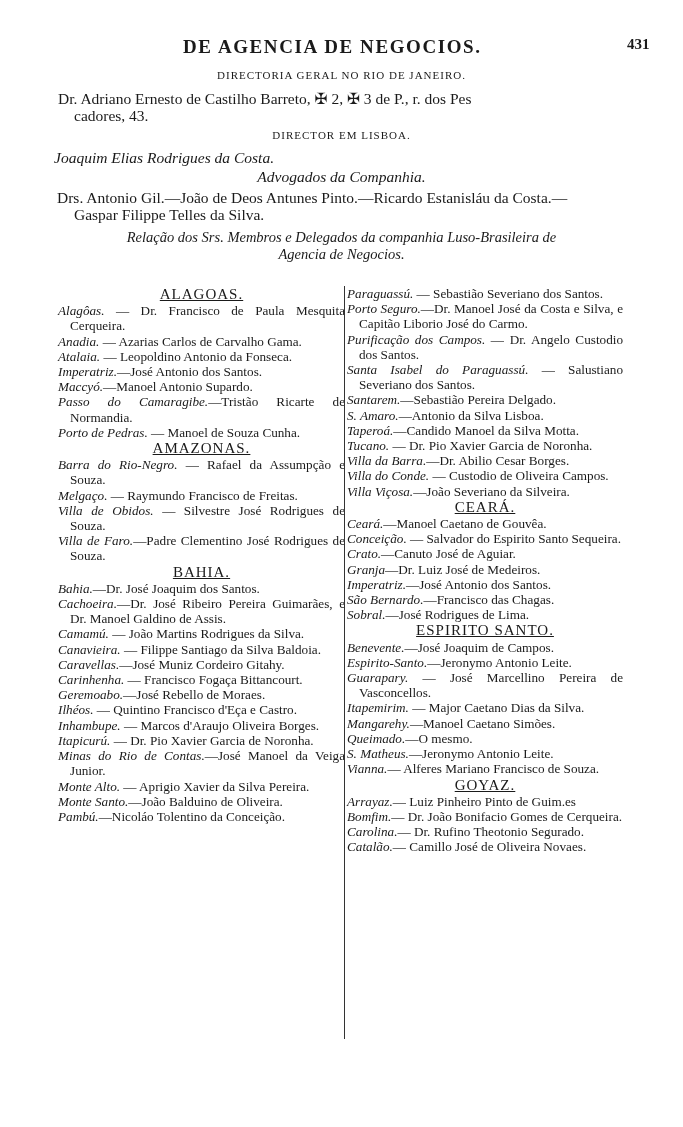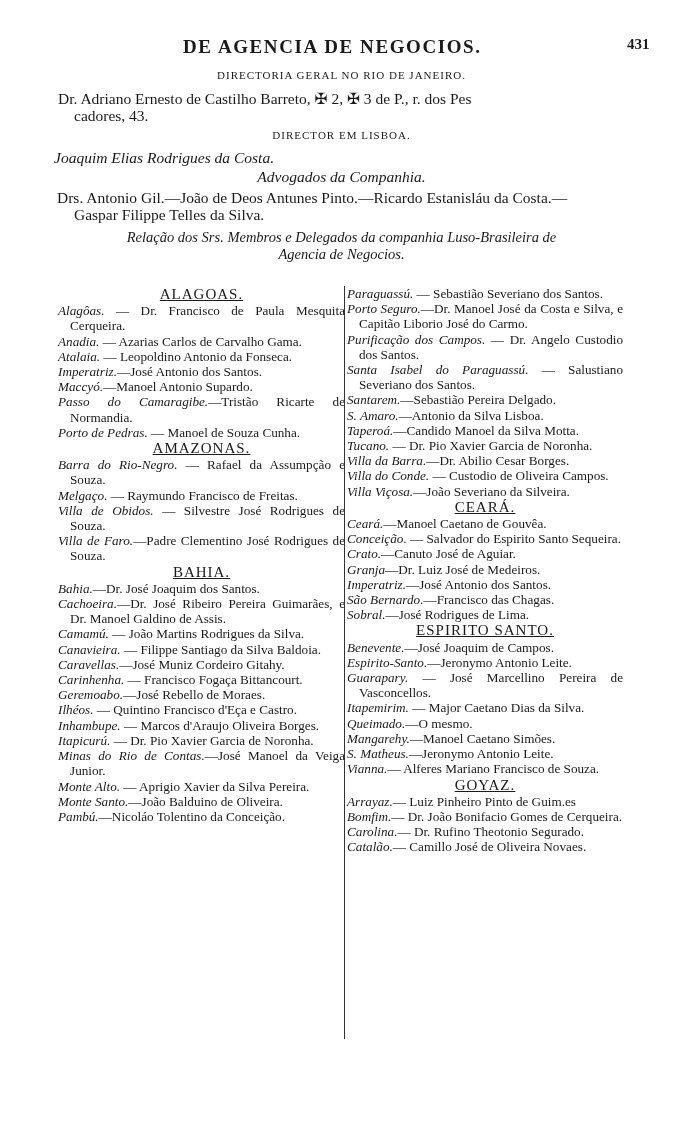--- a/index.html
+++ b/index.html
@@ -117,22 +117,22 @@
       <div class="entry"><span class="place">Crato.</span><span>—Canuto José de Aguiar.</span></div>
       <div class="entry"><span class="place">Granja</span><span>—Dr. Luiz José de Medeiros.</span></div>
       <div class="entry"><span class="place">Imperatriz.</span><span>—José Antonio dos Santos.</span></div>
       <div class="entry"><span class="place">São Bernardo.</span><span>—Francisco das Chagas.</span></div>
       <div class="entry"><span class="place">Sobral.</span><span>—José Rodrigues de Lima.</span></div>
       <div class="section-head">ESPIRITO SANTO.</div>
       <div class="entry"><span class="place">Benevente.</span><span>—José Joaquim de Campos.</span></div>
       <div class="entry"><span class="place">Espirito-Santo.</span><span>—Jeronymo Antonio Leite.</span></div>
       <div class="entry"><span class="place">Guarapary.</span><span> — José Marcellino Pereira de Vasconcellos.</span></div>
       <div class="entry"><span class="place">Itapemirim.</span><span> — Major Caetano Dias da Silva.</span></div>
+      <div class="entry"><span class="place">Mangarehy.</span><span>—Manoel Caetano Simões.</span></div>
       <div class="entry"><span class="place">Queimado.</span><span>—O mesmo.</span></div>
-      <div class="entry"><span class="place">Mangarehy.</span><span>—Manoel Caetano Simões.</span></div>
       <div class="entry"><span class="place">S. Matheus.</span><span>—Jeronymo Antonio Leite.</span></div>
       <div class="entry"><span class="place">Vianna.</span><span>— Alferes Mariano Francisco de Souza.</span></div>
       <div class="section-head">GOYAZ.</div>
       <div class="entry"><span class="place">Arrayaz.</span><span>— Luiz Pinheiro Pinto de Guim.es</span></div>
       <div class="entry"><span class="place">Bomfim.</span><span>— Dr. João Bonifacio Gomes de Cerqueira.</span></div>
       <div class="entry"><span class="place">Carolina.</span><span>— Dr. Rufino Theotonio Segurado.</span></div>
       <div class="entry"><span class="place">Catalão.</span><span>— Camillo José de Oliveira Novaes.</span></div>
     </div>
 </div>
 

